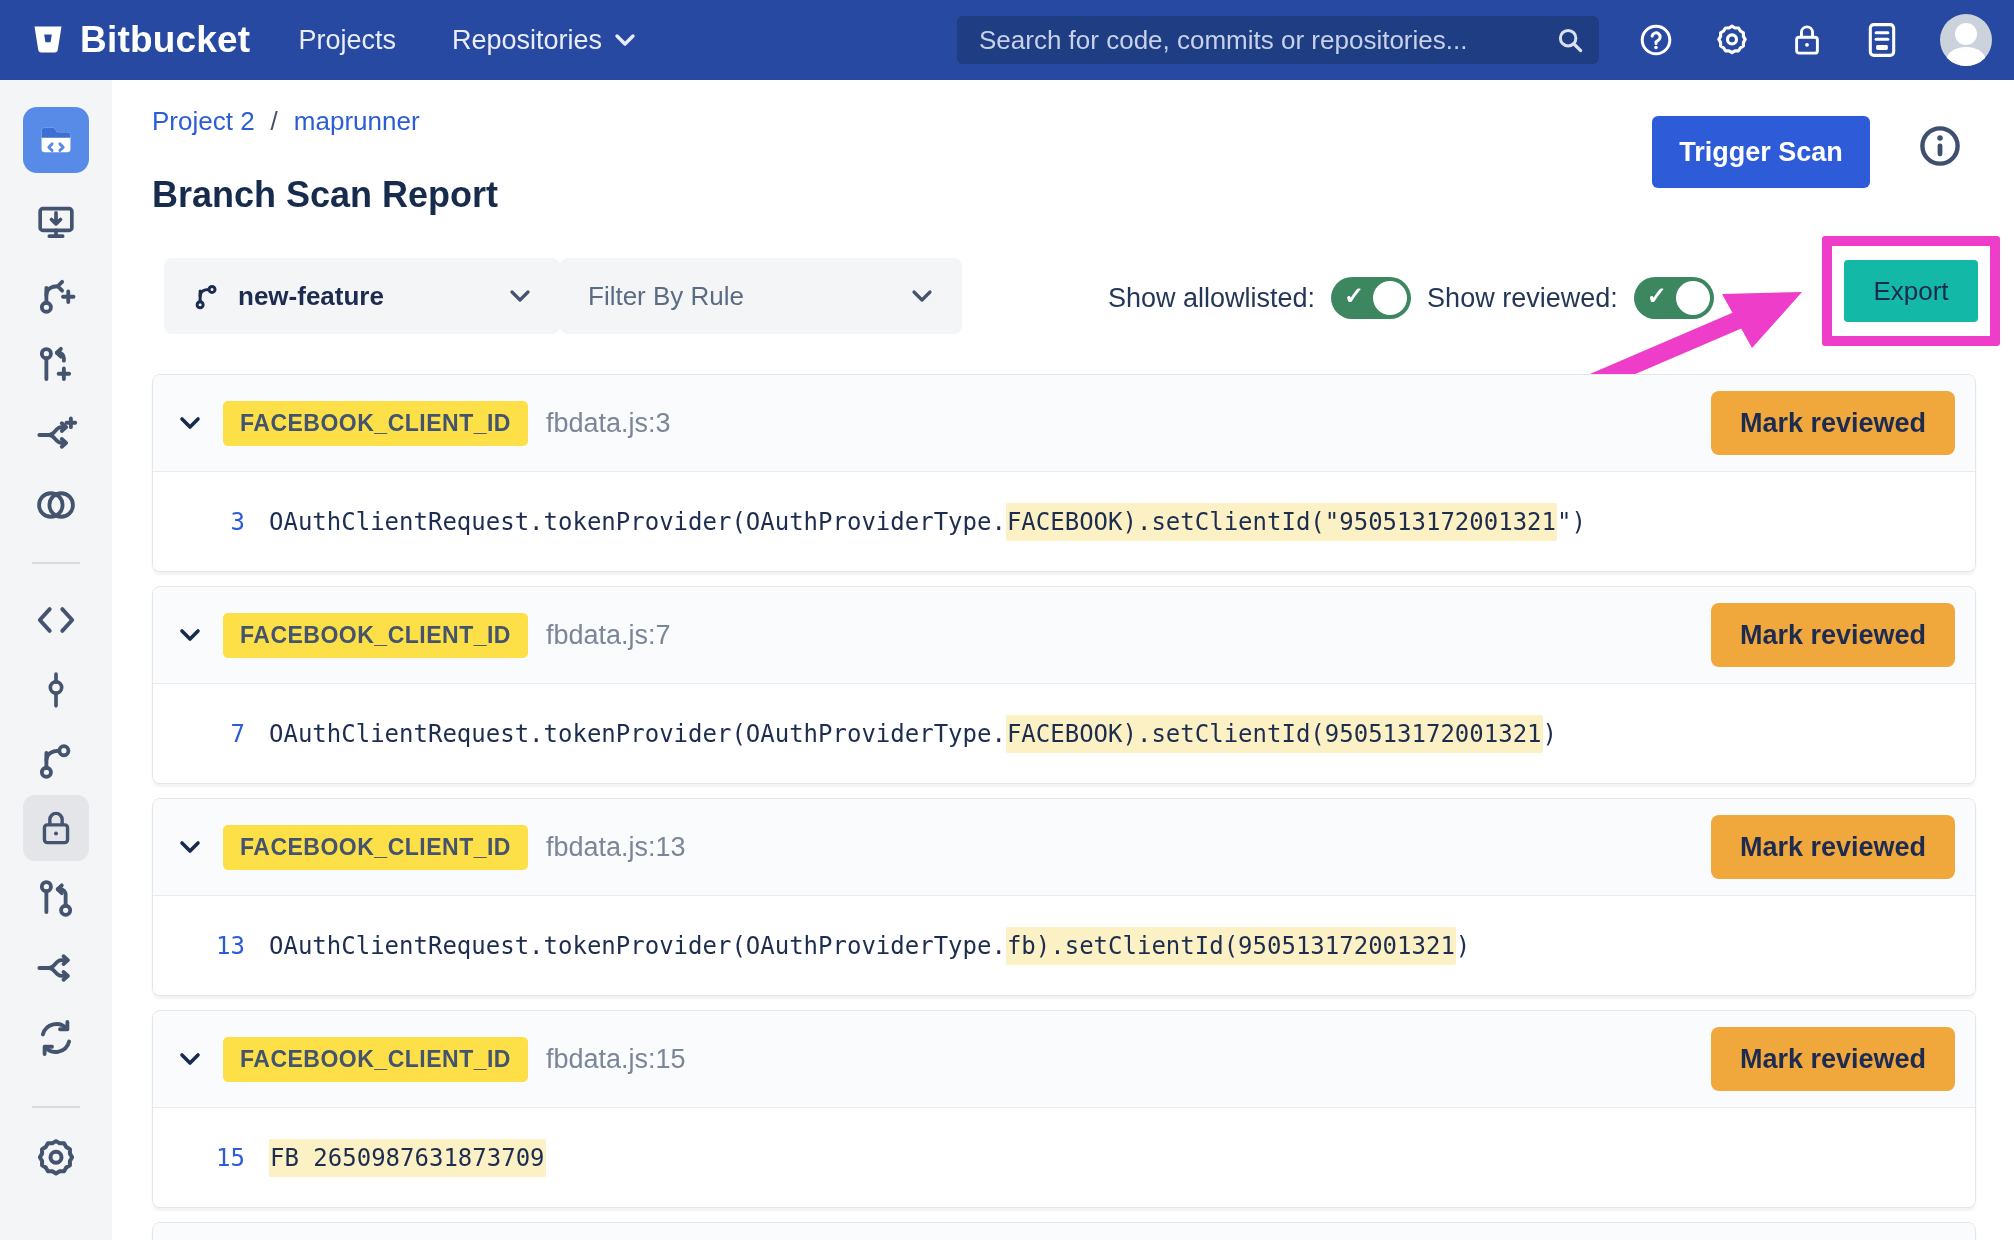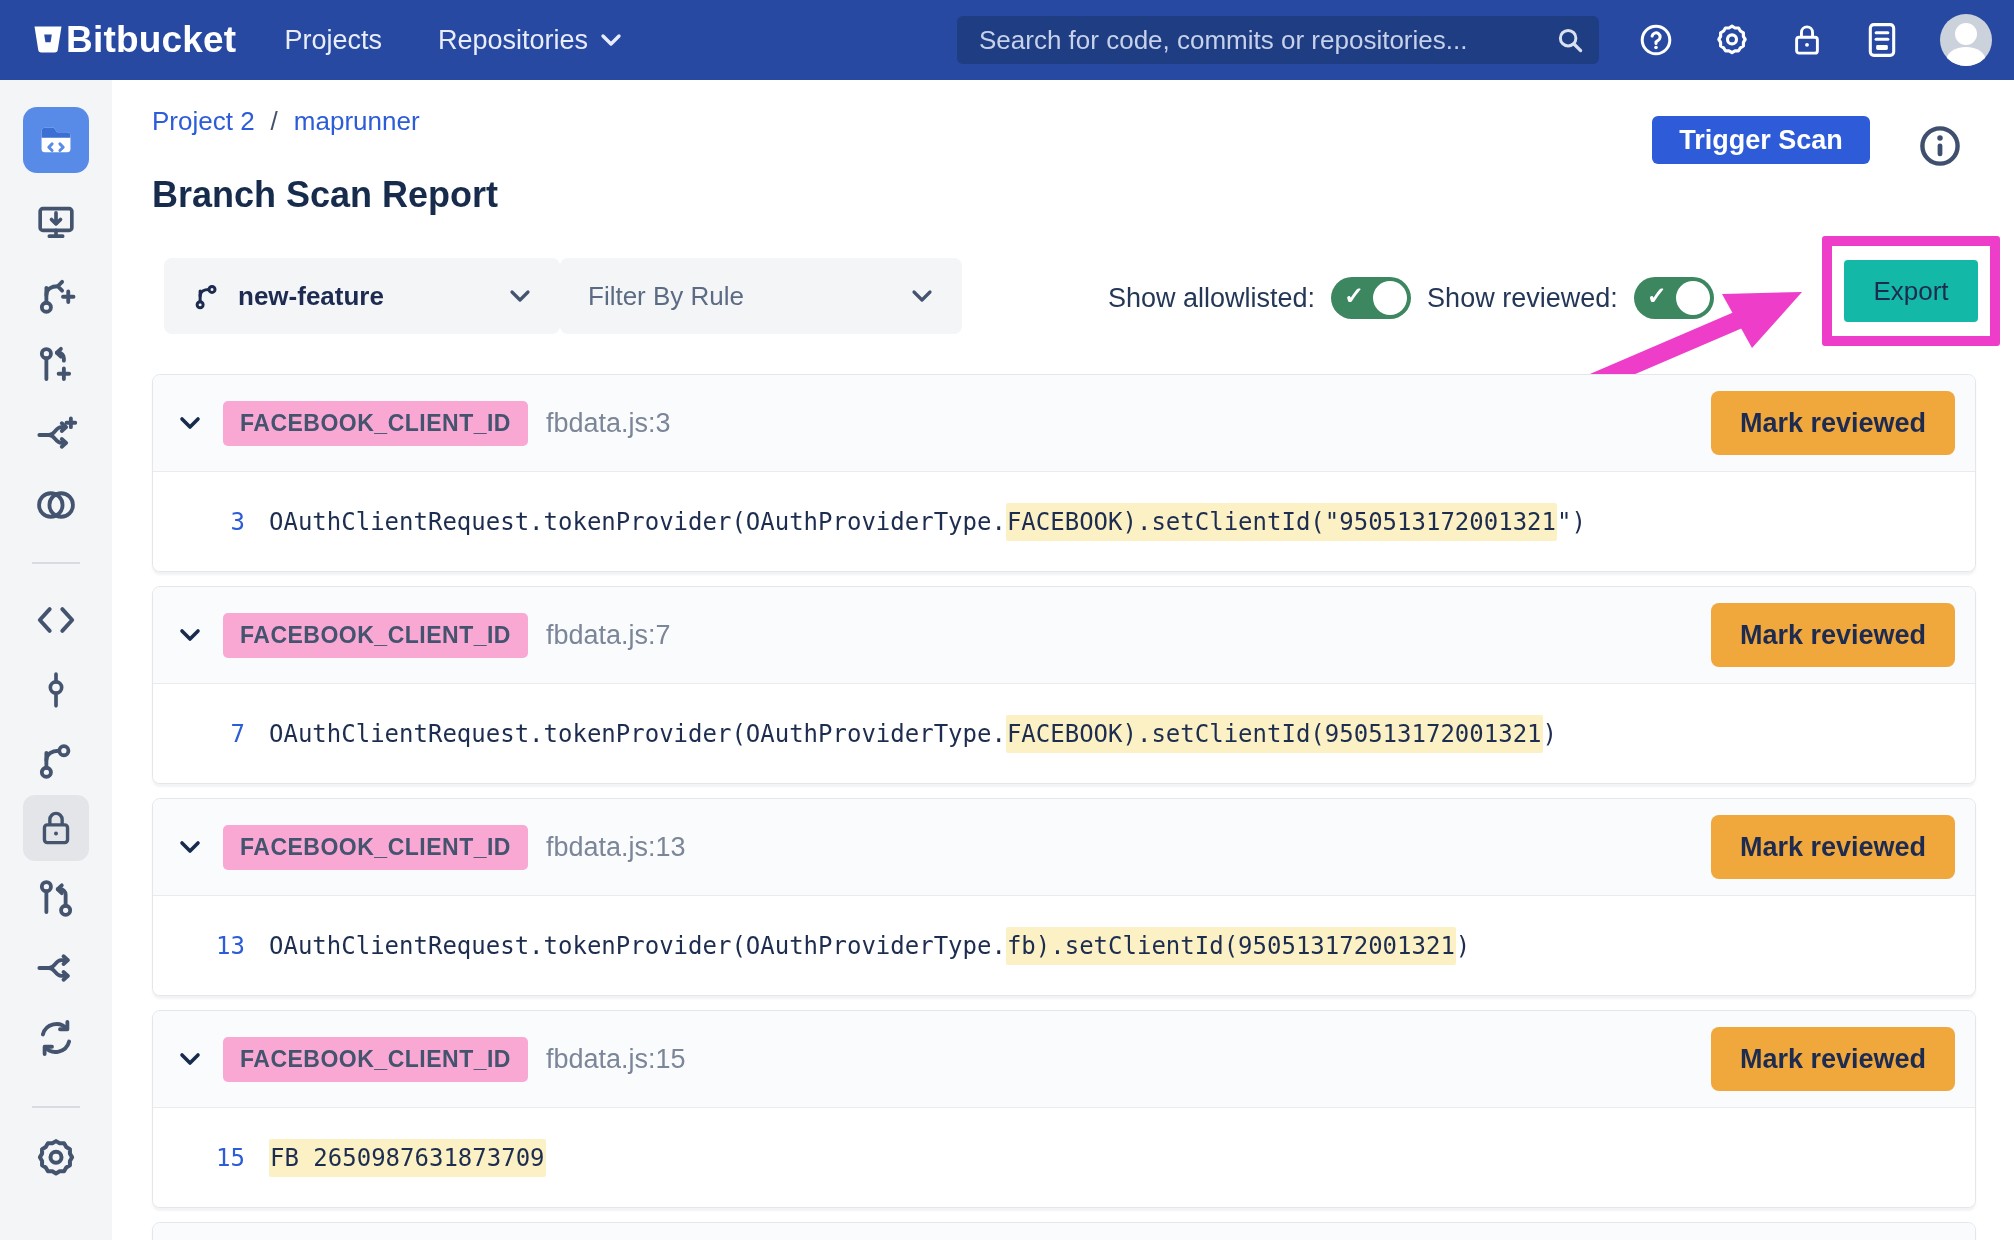--- a/index.html
+++ b/index.html
@@ -8,21 +8,21 @@
     position:relative; overflow:hidden; background:#ffffff;
     font-family:"Liberation Sans", sans-serif; color:#172b4d;
   }
   svg { display:block; }
 
   
   .topnav {
     position:absolute; left:0; top:0; width:2014px; height:80px;
     background:#2749a1; display:flex; align-items:center;
   }
-  .logo { display:flex; align-items:center; margin-left:30px; cursor:pointer; }
+  .logo { display:flex; align-items:center; gap:14px; margin-left:30px; cursor:pointer; }
   .logo-text { color:#ffffff; font-size:37px; font-weight:600; letter-spacing:.2px; }
   .nav-links { display:flex; align-items:center; gap:56px; margin-left:48px; }
   .nav-link { color:#e9edf8; font-size:27px; display:flex; align-items:center; gap:12px; cursor:pointer; }
   .searchbox { position:absolute; left:957px; top:16px; width:642px; height:48px; }
   .searchbox input {
     width:100%; height:100%; background:#1e3d82; border:none; border-radius:6px;
     color:#a3a3a3; font-size:26px; padding:0 64px 0 22px;
     font-family:"Liberation Sans", sans-serif; outline:none;
   }
   .searchbox input::placeholder { color:#c7d1ea; }
@@ -49,21 +49,21 @@
   .side-divider { position:absolute; left:32px; width:48px; height:2px; background:#d8dbe1; }
 
   
   .main { position:absolute; left:112px; top:80px; width:1902px; height:1160px; background:#ffffff; }
 
   .breadcrumb { position:absolute; left:40px; top:26px; display:flex; align-items:center; gap:16px; font-size:26px; }
   .crumb-link { color:#2c5cd8; cursor:pointer; }
   .crumb-sep { color:#42526e; }
 
   .btn-trigger {
-    position:absolute; left:1540px; top:36px; width:218px; height:48px;
+    position:absolute; left:1540px; top:36px; width:218px; height:72px;
     background:#2e5cd8; color:#ffffff; font-size:27px; font-weight:600;
     border:none; border-radius:6px; cursor:pointer; font-family:"Liberation Sans", sans-serif;
   }
   .info-btn { position:absolute; left:1806px; top:44px; cursor:pointer; }
 
   .page-title { position:absolute; left:40px; top:94px; font-size:36px; font-weight:700; color:#172b4d; }
 
   .dropdown {
     position:absolute; top:178px; height:76px; background:#f4f5f7; border-radius:8px;
     display:flex; align-items:center; padding:0 28px; cursor:pointer;
@@ -96,21 +96,21 @@
   .cards { position:absolute; left:40px; top:294px; width:1824px; }
   .card {
     border:1.5px solid #e4e6ea; border-radius:8px; margin-bottom:14px;
     box-shadow:0 3px 2px rgba(23,43,77,.06); overflow:hidden; background:#ffffff;
   }
   .card-header {
     height:96px; background:#fafbfc; display:flex; align-items:center; padding:0 20px 0 26px;
   }
   .chev-btn { color:#172b4d; cursor:pointer; margin-right:22px; }
   .rule-chip {
-    background:#f9a8d4; color:#44546f; font-size:23px; font-weight:700; letter-spacing:.5px;
+    background:#fde047; color:#44546f; font-size:23px; font-weight:700; letter-spacing:.5px;
     padding:9px 17px; border-radius:5px; white-space:nowrap;
   }
   .loc-text { font-size:27px; color:#7b8698; margin-left:18px; }
   .btn-mark {
     margin-left:auto; width:244px; height:64px; background:#f0a73c; border:none; border-radius:8px;
     color:#1d2b50; font-size:27px; font-weight:600; cursor:pointer; font-family:"Liberation Sans", sans-serif;
   }
   .card-body {
     height:100px; border-top:1.5px solid #e9ebef; display:flex; align-items:center; padding-left:36px;
     background:#ffffff;

